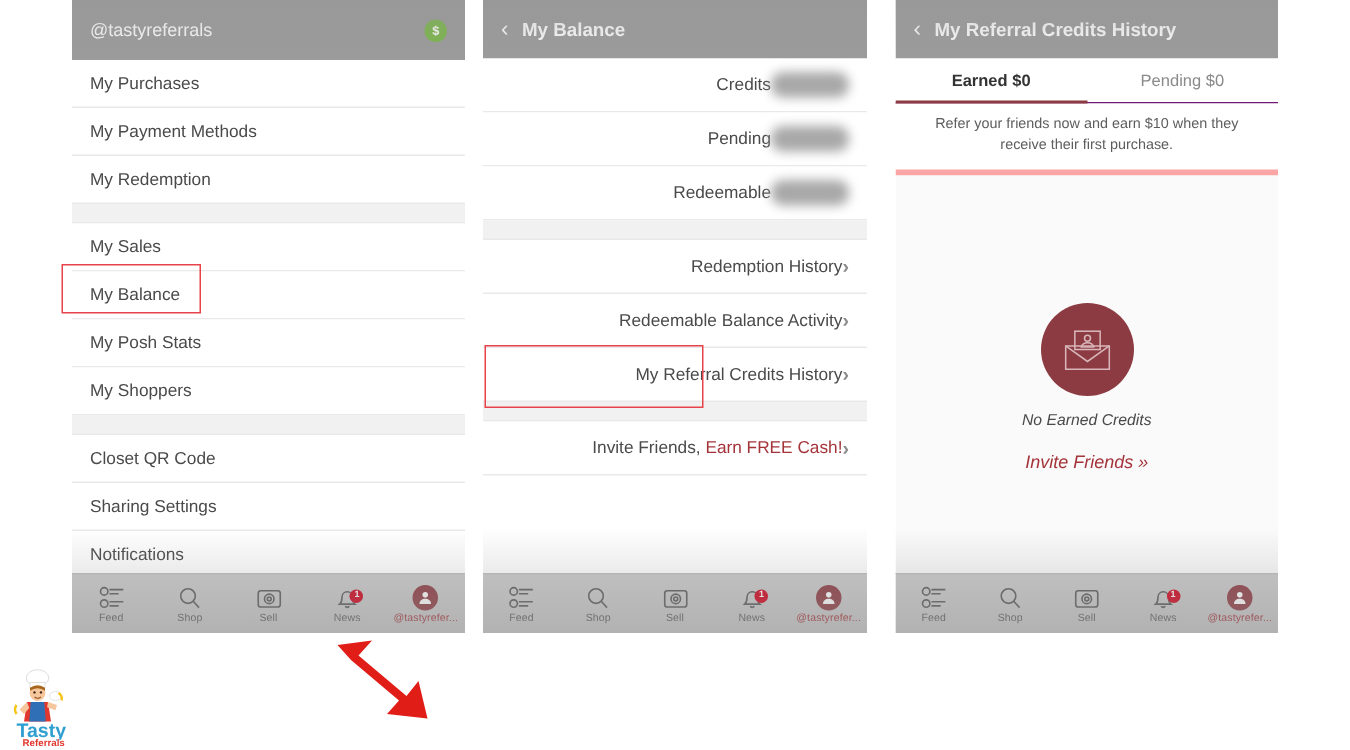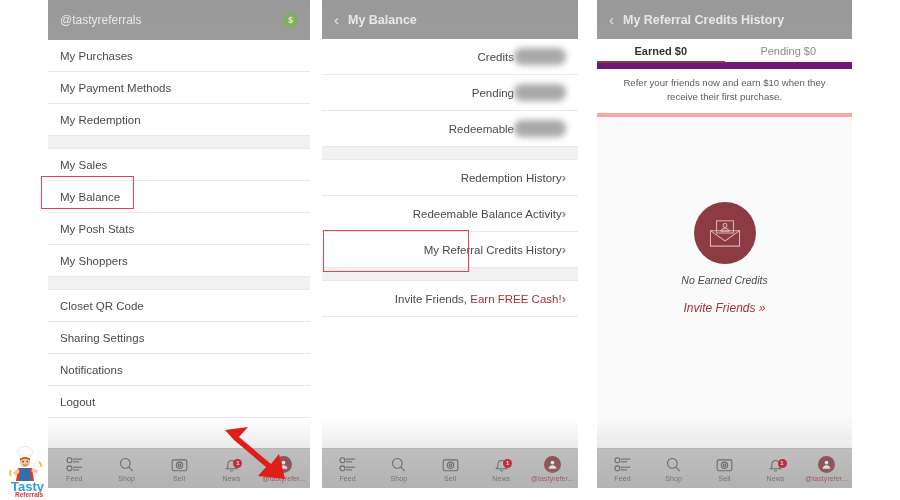--- a/index.html
+++ b/index.html
@@ -6,21 +6,21 @@
   html, body {
     width: 900px; height: 500px;
     background: #ffffff;
     font-family: "Liberation Sans", sans-serif;
     overflow: hidden;
   }
   .stage { position: relative; width: 900px; height: 500px; background: #ffffff; }
 
   
   .panel {
-    position: absolute; top: 0; height: 488px;
+    position: absolute; top: 0; height: 422px;
     background: #ffffff; overflow: hidden;
   }
   #panel-menu     { left: 48px;  width: 262px; }
   #panel-balance  { left: 322px; width: 256px; }
   #panel-referral { left: 597px; width: 255px; }
 
   
   .fade-top, .fade-bottom {
     position: absolute; left: 0; right: 0; pointer-events: none; z-index: 30;
   }
@@ -62,21 +62,21 @@
   #panel-balance .row { height: 36px; text-align: right; }
   .redacted {
     width: 52px; height: 17px; border-radius: 8px;
     background: #a8a8a8;
     filter: blur(3.4px);
   }
   .chev-right { color: #8c8c8c; font-size: 13px; font-weight: bold; }
   .accent-text { color: #a4343a; margin-top: 29px; }
 
   
-  .tabbar { display: flex; height: 30px; background: #ffffff; border-bottom: 7px solid #701a75; }
+  .tabbar { display: flex; height: 30px; background: #ffffff; border-bottom: 1px solid #701a75; }
   .tab {
     flex: 1; display: flex; align-items: center; justify-content: center;
     font-size: 11px; color: #8a8a8a; position: relative;
   }
   .tab.active { color: #333333; font-weight: bold; }
   .tab.active::after {
     content: ""; position: absolute; left: 0; right: 0; bottom: -1px;
     height: 2px; background: #8c3b42;
   }
   .promo {

